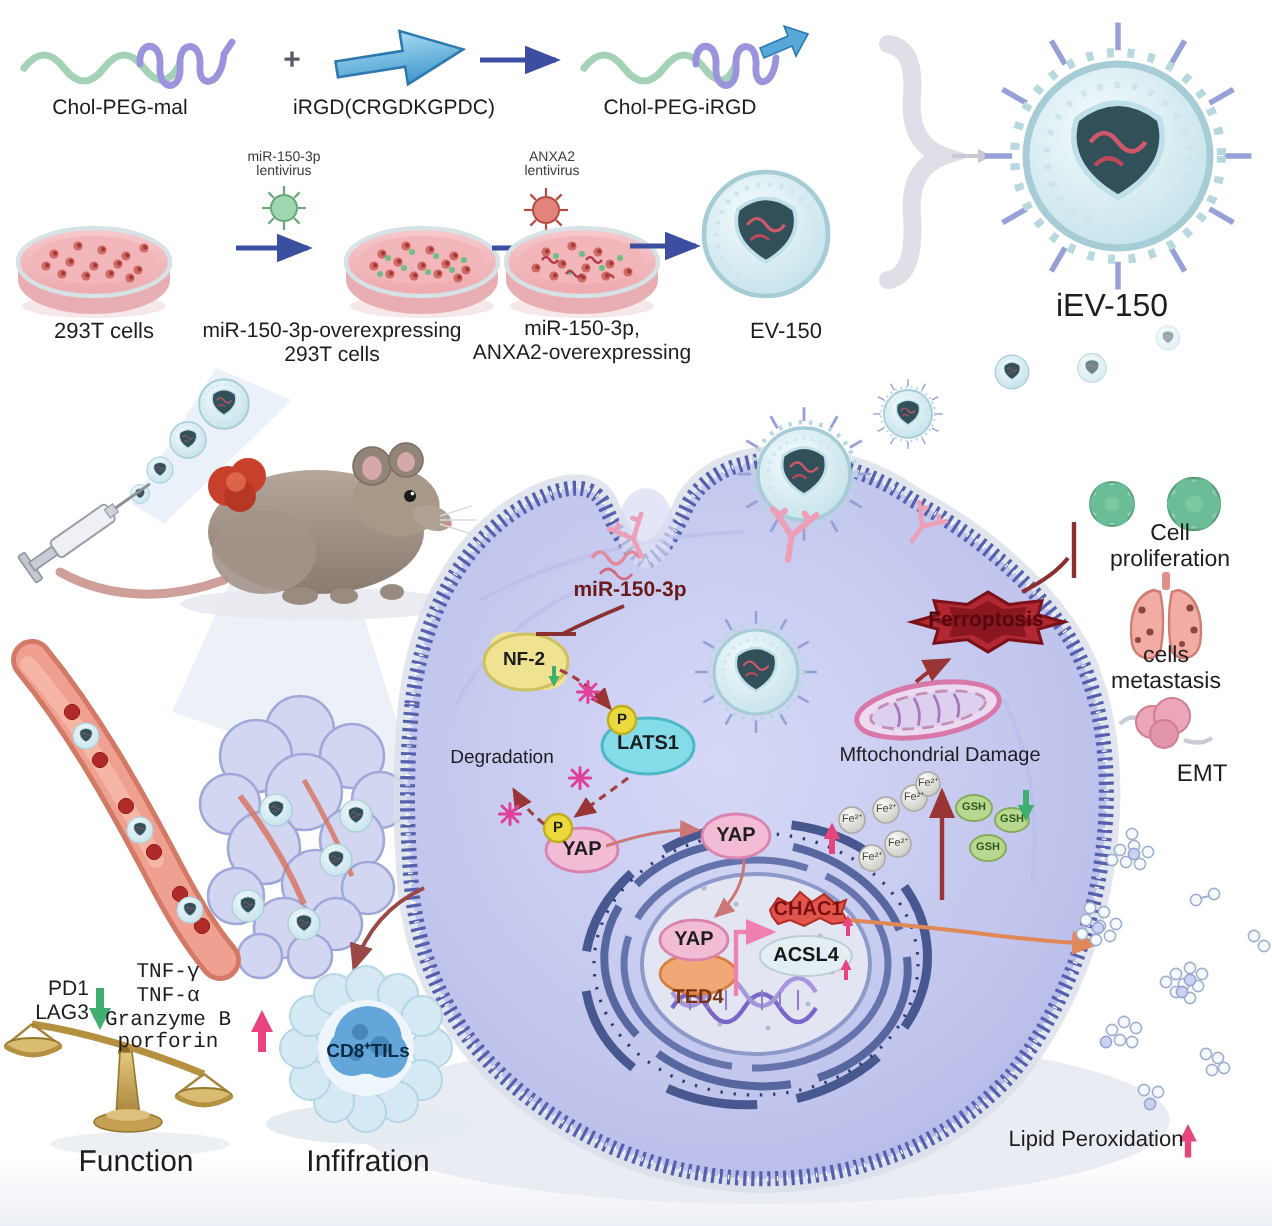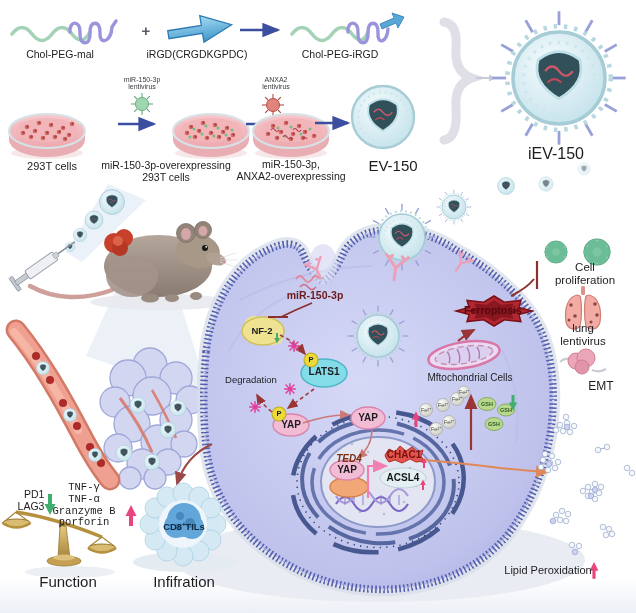--- a/index.html
+++ b/index.html
@@ -597,50 +597,50 @@
 <div class="lbl" style="left:340px;top:55px;font-size:10.5px;">Chol-PEG-iRGD</div>
 <div class="lbl tiny" style="left:142px;top:83px;font-size:7px;color:#3a3a40;">miR-150-3p
 lentivirus</div>
 <div class="lbl tiny" style="left:276px;top:83px;font-size:7px;color:#3a3a40;">ANXA2
 lentivirus</div>
 <div class="lbl" style="left:52px;top:166px;font-size:11px;">293T cells</div>
 <div class="lbl" style="left:166px;top:172px;font-size:10.5px;">miR-150-3p-overexpressing
 293T cells</div>
 <div class="lbl" style="left:291px;top:171px;font-size:10.5px;">miR-150-3p,
 ANXA2-overexpressing</div>
-<div class="lbl" style="left:393px;top:166px;font-size:15px;">EV-150</div>
+<div class="lbl" style="left:393px;top:166px;font-size:11px;">EV-150</div>
 <div class="lbl" style="left:556px;top:154px;font-size:16px;">iEV-150</div>
 
 <div class="lbl b" style="left:315px;top:296px;font-size:10.5px;color:#6a1a1a;">miR-150-3p</div>
 <div class="lbl b" style="left:262px;top:331px;font-size:9.5px;">NF-2</div>
 <div class="lbl b" style="left:311px;top:360px;font-size:7.5px;">P</div>
 <div class="lbl b" style="left:324px;top:372px;font-size:10px;">LATS1</div>
 <div class="lbl" style="left:251px;top:380px;font-size:9.5px;">Degradation</div>
 <div class="lbl b" style="left:279px;top:414px;font-size:7.5px;">P</div>
 <div class="lbl b" style="left:291px;top:425px;font-size:10px;">YAP</div>
 <div class="lbl b" style="left:368px;top:418px;font-size:10px;">YAP</div>
 <div class="lbl b" style="left:347px;top:470px;font-size:10px;">YAP</div>
-<div class="lbl b" style="left:349px;top:459px;font-size:10px;color:#7a3210;font-style:italic;">TED4</div>
+<div class="lbl b" style="left:349px;top:499px;font-size:10px;color:#7a3210;">TED4</div>
 <div class="lbl b" style="left:404px;top:455px;font-size:10px;color:#7a1010;">CHAC1</div>
 <div class="lbl b" style="left:403px;top:478px;font-size:10px;color:#161616;">ACSL4</div>
-<div class="lbl" style="left:470px;top:378px;font-size:10px;">Mftochondrial Cells</div>
+<div class="lbl" style="left:470px;top:378px;font-size:10px;">Mftochondrial Damage</div>
 <div class="lbl b" style="left:493px;top:311px;font-size:10.5px;color:#55080e;">Ferroptosis</div>
 
 <div class="lbl" style="left:426px;top:410px;font-size:5.5px;color:#4a4a44;">Fe²⁺</div>
 <div class="lbl" style="left:443px;top:405px;font-size:5.5px;color:#4a4a44;">Fe²⁺</div>
 <div class="lbl" style="left:457px;top:399px;font-size:5.5px;color:#4a4a44;">Fe²⁺</div>
 <div class="lbl" style="left:449px;top:422px;font-size:5.5px;color:#4a4a44;">Fe²⁺</div>
 <div class="lbl" style="left:436px;top:429px;font-size:5.5px;color:#4a4a44;">Fe²⁺</div>
 <div class="lbl" style="left:464px;top:392px;font-size:5.5px;color:#4a4a44;">Fe²⁺</div>
 <div class="lbl b" style="left:487px;top:404px;font-size:5.5px;color:#2e5a1e;">GSH</div>
 <div class="lbl b" style="left:506px;top:410px;font-size:5.5px;color:#2e5a1e;">GSH</div>
 <div class="lbl b" style="left:494px;top:424px;font-size:5.5px;color:#2e5a1e;">GSH</div>
 
 <div class="lbl" style="left:585px;top:274px;font-size:11.5px;">Cell proliferation</div>
-<div class="lbl" style="left:583px;top:335px;font-size:11.5px;">lung lentivirus</div>
+<div class="lbl" style="left:583px;top:335px;font-size:11.5px;">cells metastasis</div>
 <div class="lbl" style="left:581px;top:387px;font-size:12px;margin-left:20px;">EMT</div>
 <div class="lbl" style="left:548px;top:570px;font-size:11px;">Lipid Peroxidation</div>
 
 <div class="lbl" style="left:31px;top:501px;font-size:10.5px;text-align:right;">PD1
 LAG3</div>
 <div class="lbl" style="left:84px;top:505px;font-size:10.5px;font-family:Liberation Mono, monospace;">TNF-γ
 TNF-α
 Granzyme B
 porforin</div>
 <div class="lbl" style="left:68px;top:582px;font-size:15px;">Function</div>

